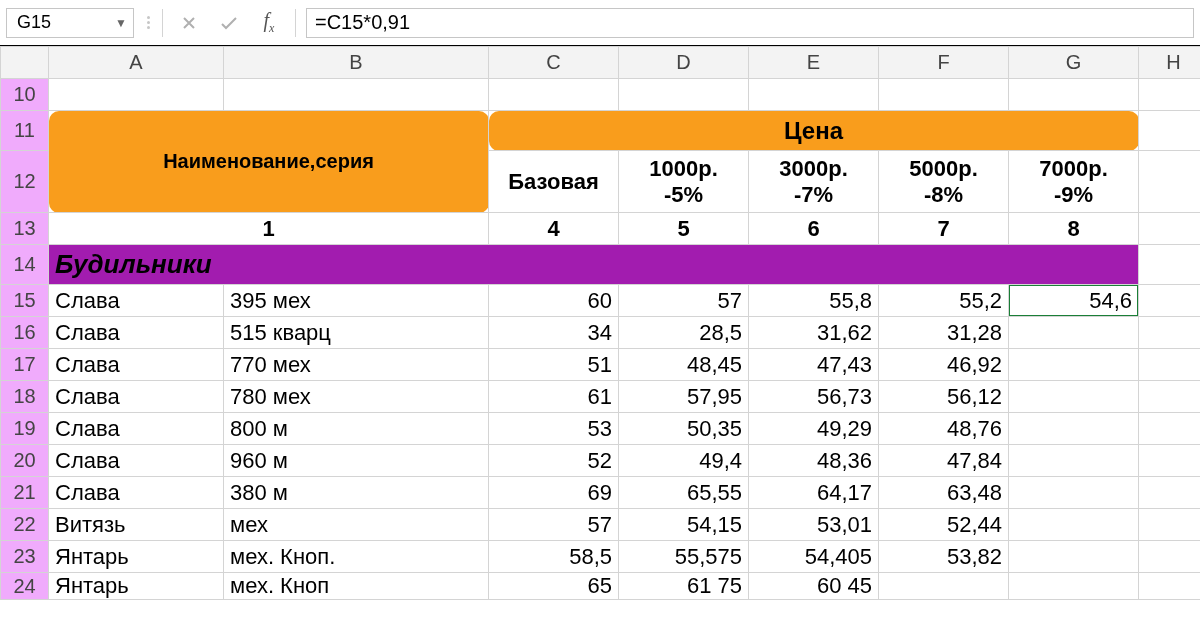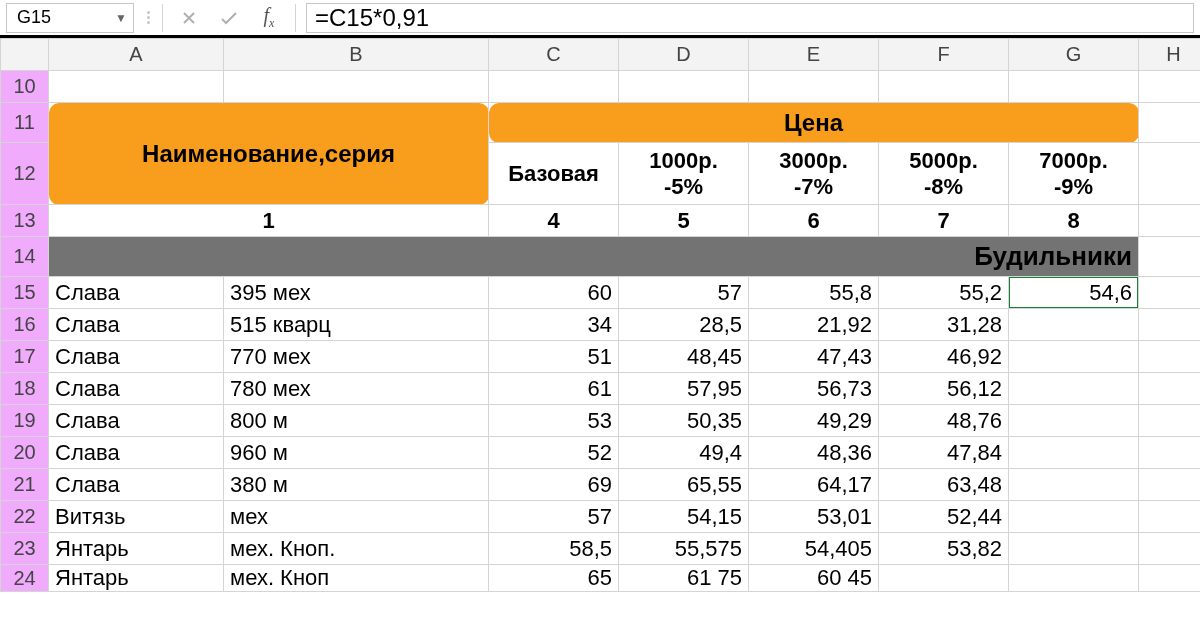--- a/index.html
+++ b/index.html
@@ -8,22 +8,22 @@
     font-family: Arial, "Helvetica Neue", sans-serif;
     font-size: 20px;
     background: #fff;
     color: #000;
     overflow: hidden;
   }
   .viewport { width: 1200px; height: 628px; position: relative; }
 
   
   .formula-bar {
-    height: 38px;
-    border-bottom: 3px solid #000000;
+    height: 46px;
+    border-bottom: 1px solid #000000;
     display: flex;
     align-items: center;
     padding: 0 6px;
     gap: 10px;
     background: #fff;
   }
   .name-box {
     width: 128px; height: 30px;
     border: 1px solid #c6c6c6;
     display: flex; align-items: center; justify-content: space-between;
@@ -37,21 +37,21 @@
     width:32px; height:28px; border:1px solid transparent;
     display:flex; align-items:center; justify-content:center;
     color:#b0b0b0; font-size:20px;
     border-radius:2px;
   }
   .mini-btn.cancel { color:#b0b0b0; }
   .mini-btn.enter  { color:#b0b0b0; font-size:22px; }
   .mini-btn.fx     { color:#555; font-style:italic; font-family: "Times New Roman", serif; font-size:20px;}
   .formula-input {
     flex:1; height:30px; border:1px solid #c6c6c6;
-    padding: 0 8px; font-size:24px;
+    padding: 0 8px; font-size:20px;
     display:flex; align-items:center;
   }
   .drag-dots {
     width:8px; height:28px; display:flex; flex-direction:column;
     justify-content:center; align-items:center; gap:2px; color:#c6c6c6;
   }
   .drag-dots span{width:3px;height:3px;background:#c6c6c6;border-radius:50%;}
 
   
   .sheet { position:relative; }
@@ -90,21 +90,21 @@
   col.c-D  { width:130px; }
   col.c-E  { width:130px; }
   col.c-F  { width:130px; }
   col.c-G  { width:130px; }
   col.c-H  { width:70px; }
 
   
   .hdr-orange { background:#f99d1c; color:#000; font-weight:bold; font-size:24px; text-align:center; border-color:#d4d4d4;border-radius:10px;}
   .hdr-sub { background:#fff; font-weight:bold; font-size:22px; text-align:center; line-height:1.15; }
   .row-nums td:not(.rowhdr){ font-weight:bold; font-size:22px; text-align:center; }
-  .section { background:#737373; font-weight:bold; font-size:26px; text-align:right; }
+  .section { background:#a21caf; font-weight:bold; font-size:26px; text-align:left;font-style:italic; }
 
   
   td.text { text-align:left; }
   td.num  { text-align:right; }
 
   
   .active-cell::after{
     content:""; position:absolute; inset:-1px;
     border:2px solid #1a7f37; pointer-events:none;
   }
@@ -183,21 +183,21 @@
             <td></td>
             <td></td>
             <td></td>
             <td></td>
             <td></td>
             <td></td>
   </tr>
 
   <tr style="height:40px">
     <td class="rowhdr">11</td>
-    <td class="hdr-orange" colspan="2" rowspan="2" style="font-size:24px;">Наименование,серия</td>
+    <td class="hdr-orange" colspan="2" rowspan="2" style="font-size:20px;">Наименование,серия</td>
     <td class="hdr-orange" colspan="5" style="font-size:24px;">Цена</td>
     <td></td>
   </tr>
 
   <tr style="height:62px">
     <td class="rowhdr">12</td>
     <td class="hdr-sub">Базовая</td>
     <td class="hdr-sub"><span>1000р.</span><br><span>-5%</span></td>
     <td class="hdr-sub"><span>3000р.</span><br><span>-7%</span></td>
     <td class="hdr-sub"><span>5000р.</span><br><span>-8%</span></td>
@@ -232,21 +232,21 @@
     <td class="num">55,2</td>
     <td class="num active-cell">54,6</td>
     <td></td>
   </tr>
   <tr>
     <td class="rowhdr">16</td>
     <td class="text">Слава</td>
     <td class="text">515 кварц</td>
     <td class="num">34</td>
     <td class="num">28,5</td>
-    <td class="num">21,92</td>
+    <td class="num">31,62</td>
     <td class="num">31,28</td>
     <td class="num"></td>
     <td></td>
   </tr>
   <tr>
     <td class="rowhdr">17</td>
     <td class="text">Слава</td>
     <td class="text">770 мех</td>
     <td class="num">51</td>
     <td class="num">48,45</td>

